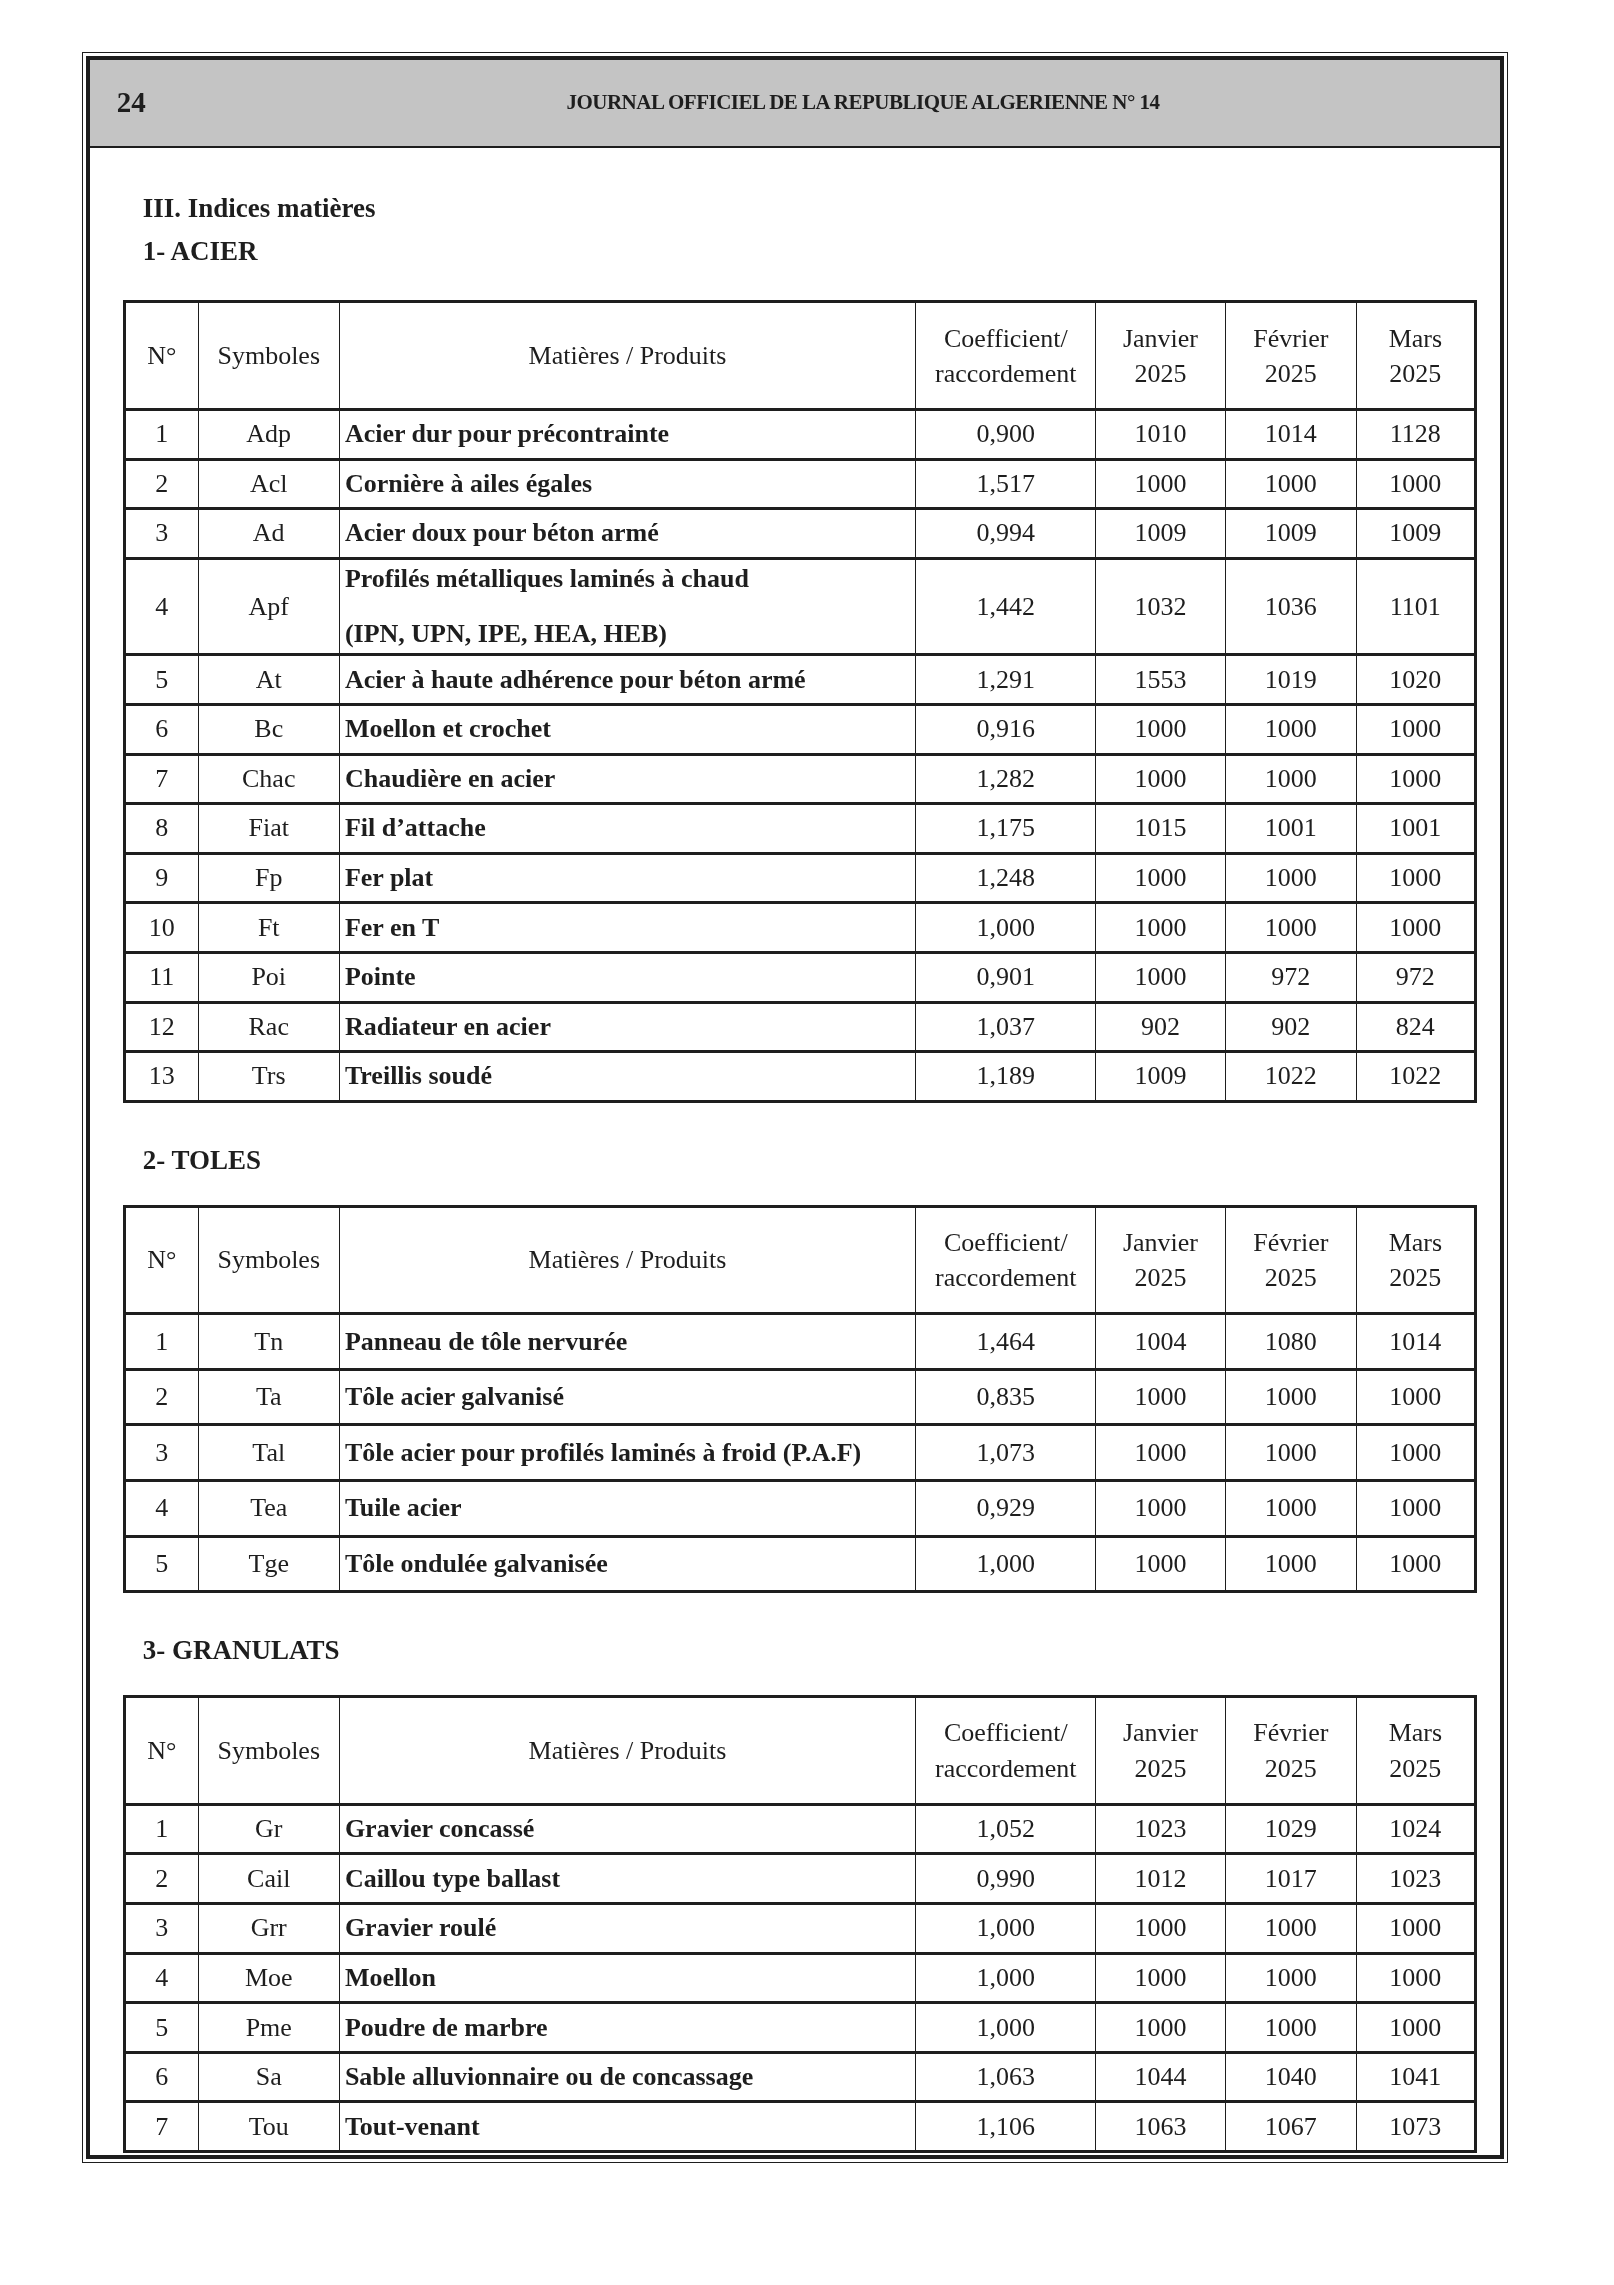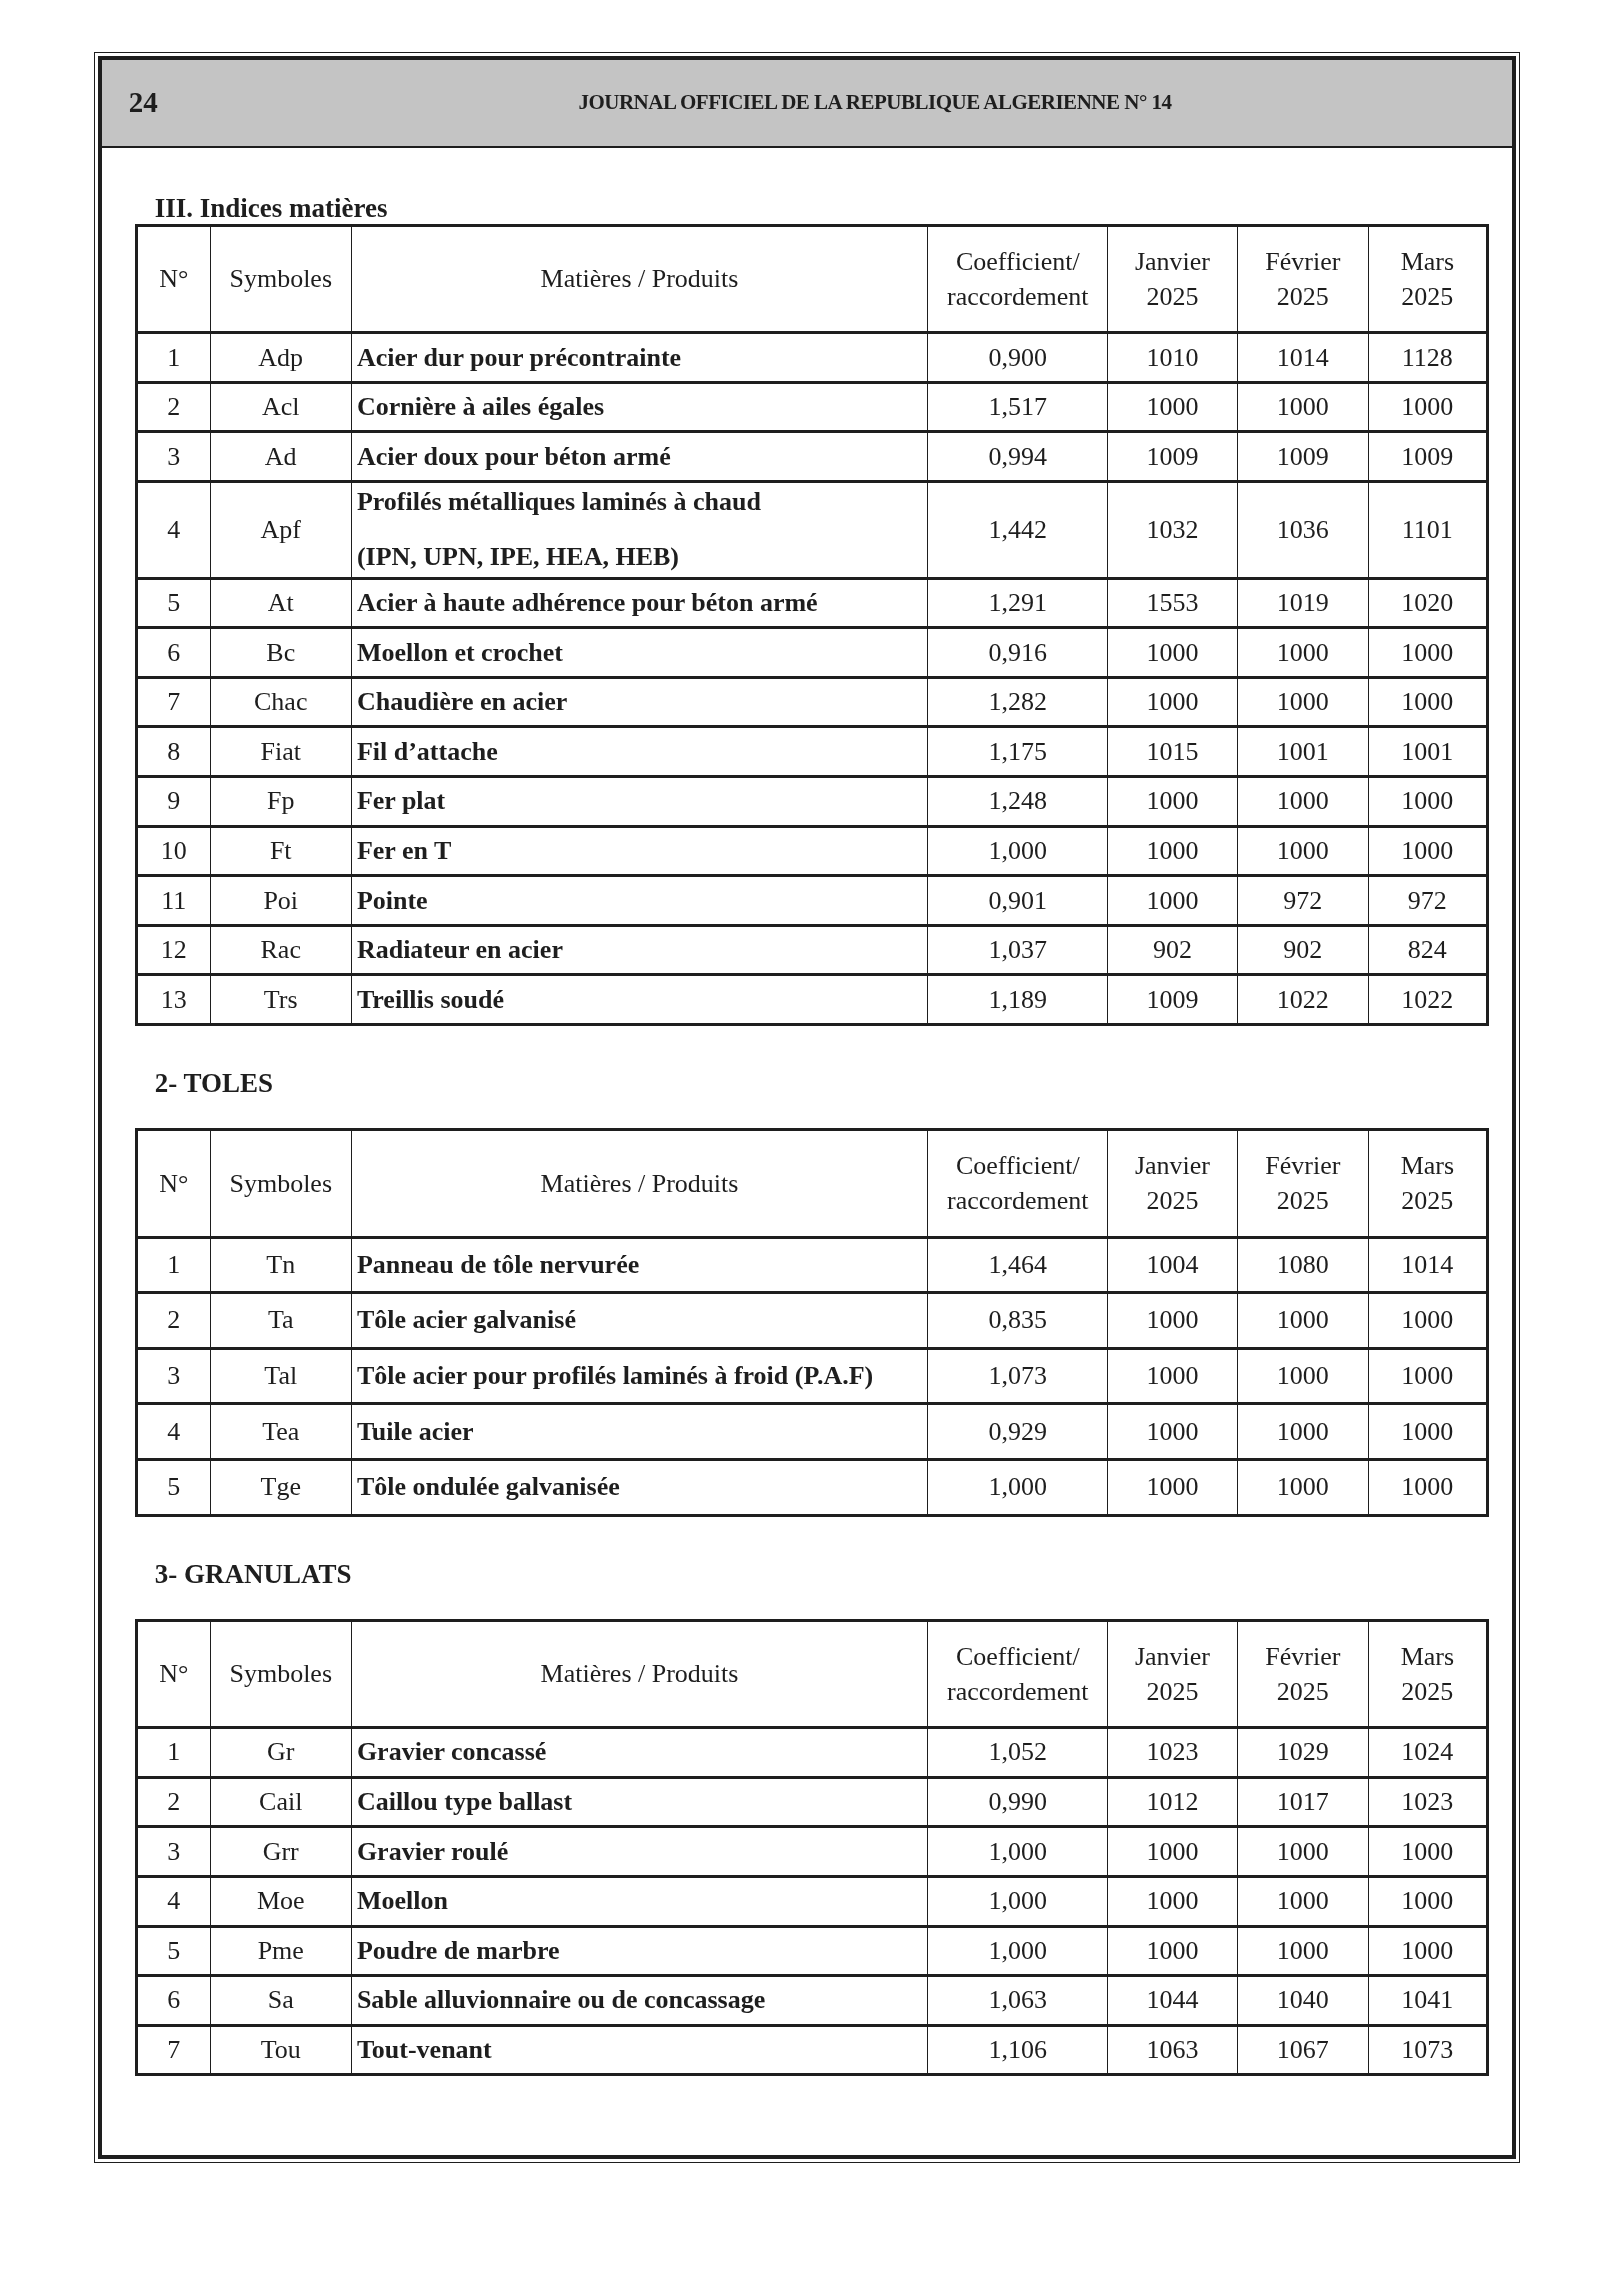--- a/index.html
+++ b/index.html
@@ -10,21 +10,21 @@
   body {
     width: 1615px;
     height: 2285px;
     position: relative;
     font-family: "Liberation Serif", "DejaVu Serif", serif;
     color: #1e1e1e;
     overflow: hidden;
   }
   .page-frame {
     position: absolute;
-    left: 94px;
+    left: 82px;
     top: 52px;
     width: 1426px;
     height: 2111px;
     box-sizing: border-box;
     border: 1.8px solid #1e1e1e;
     padding: 2.7px;
   }
   .frame-inner {
     box-sizing: border-box;
     width: 100%;
@@ -127,20 +127,21 @@
 
     <header class="band">
       <div class="page-num">24</div>
       <div class="band-title">JOURNAL OFFICIEL DE LA REPUBLIQUE ALGERIENNE N° 14</div>
     </header>
 
     <main class="content">
       <h2 class="section-title">III. Indices matières</h2>
       <div id="tables-root">
   <section class="table-block t0">
+    <h3 class="table-heading">1- ACIER</h3>
     <table class="idx-table">
       <colgroup>
                 <col class="col-n">
                 <col class="col-symbole">
                 <col class="col-matiere">
                 <col class="col-coefficient">
                 <col class="col-janvier">
                 <col class="col-fevrier">
                 <col class="col-mars">
               </colgroup>

